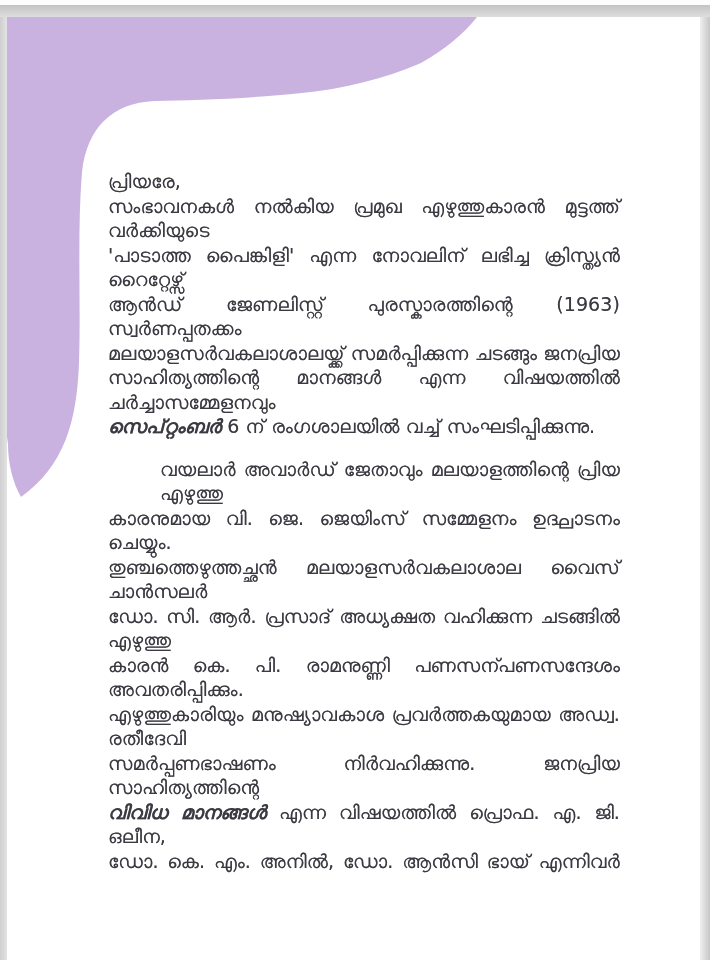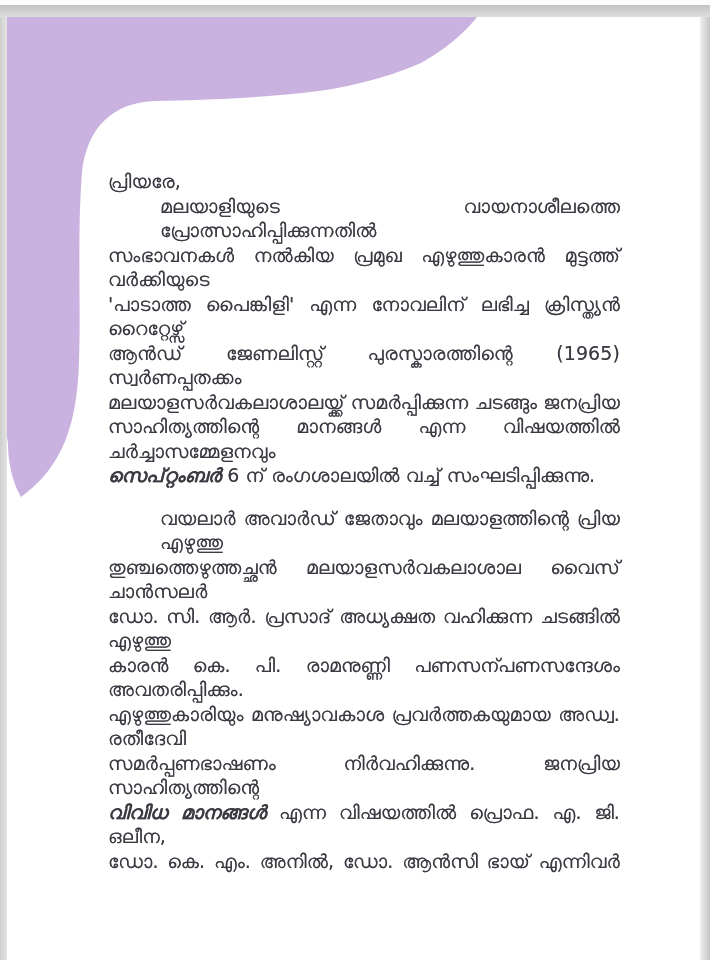--- a/index.html
+++ b/index.html
@@ -60,30 +60,30 @@
                C70,215 74,285 72,345
                C70,405 57,449 14,480
                C6,466 1,447 1,427
                L0,420 Z" fill="#c9b2df"></path>
     </svg>
 
     <div class="content">
       <div class="salutation">പ്രിയരേ,</div>
       <div>
           <div class="para">
-            <div class="line indent"><span>മലയാളിയുടെ വായനാശീലത്തെ പ്രോത്സാഹിപ്പിക്കുന്നതിൽ</span></div>
             <div class="line"><span>സംഭാവനകൾ നൽകിയ പ്രമുഖ എഴുത്തുകാരൻ മുട്ടത്ത് വർക്കിയുടെ</span></div>
             <div class="line"><span>'പാടാത്ത പൈങ്കിളി' എന്ന നോവലിന് ലഭിച്ച ക്രിസ്ത്യൻ റൈറ്റേഴ്സ്</span></div>
-            <div class="line"><span>ആൻഡ് ജേണലിസ്റ്റ് പുരസ്കാരത്തിന്റെ (1965) സ്വർണപ്പതക്കം</span></div>
+            <div class="line"><span>ആൻഡ് ജേണലിസ്റ്റ് പുരസ്കാരത്തിന്റെ (1963) സ്വർണപ്പതക്കം</span></div>
             <div class="line"><span>മലയാളസർവകലാശാലയ്ക്ക് സമർപ്പിക്കുന്ന ചടങ്ങും ജനപ്രിയ</span></div>
             <div class="line"><span>സാഹിത്യത്തിന്റെ മാനങ്ങൾ എന്ന വിഷയത്തിൽ ചർച്ചാസമ്മേളനവും</span></div>
             <div class="line last"><span class="b">സെപ്റ്റംബർ</span><span> 6 ന് രംഗശാലയിൽ വച്ച് സംഘടിപ്പിക്കുന്നു.</span></div>
           </div>
           <div class="para">
             <div class="line indent"><span>വയലാർ അവാർഡ് ജേതാവും മലയാളത്തിന്റെ പ്രിയ എഴുത്തു</span></div>
+            <div class="line"><span>കാരനുമായ വി. ജെ. ജെയിംസ് സമ്മേളനം ഉദ്ഘാടനം ചെയ്യും.</span></div>
             <div class="line"><span>തുഞ്ചത്തെഴുത്തച്ഛൻ മലയാളസർവകലാശാല വൈസ് ചാൻസലർ</span></div>
             <div class="line"><span>ഡോ. സി. ആർ. പ്രസാദ് അധ്യക്ഷത വഹിക്കുന്ന ചടങ്ങിൽ എഴുത്തു</span></div>
             <div class="line"><span>കാരൻ കെ. പി. രാമനുണ്ണി പണസന്പണസന്ദേശം അവതരിപ്പിക്കും.</span></div>
             <div class="line"><span>എഴുത്തുകാരിയും മനുഷ്യാവകാശ പ്രവർത്തകയുമായ അഡ്വ. രതീദേവി</span></div>
             <div class="line"><span>സമർപ്പണഭാഷണം നിർവഹിക്കുന്നു. ജനപ്രിയ സാഹിത്യത്തിന്റെ</span></div>
             <div class="line"><span class="b">വിവിധ മാനങ്ങൾ</span><span> എന്ന വിഷയത്തിൽ പ്രൊഫ. എ. ജി. ഒലീന,</span></div>
             <div class="line"><span>ഡോ. കെ. എം. അനിൽ, ഡോ. ആൻസി ഭായ് എന്നിവർ</span></div>
           </div>
         </div>
     </div>

